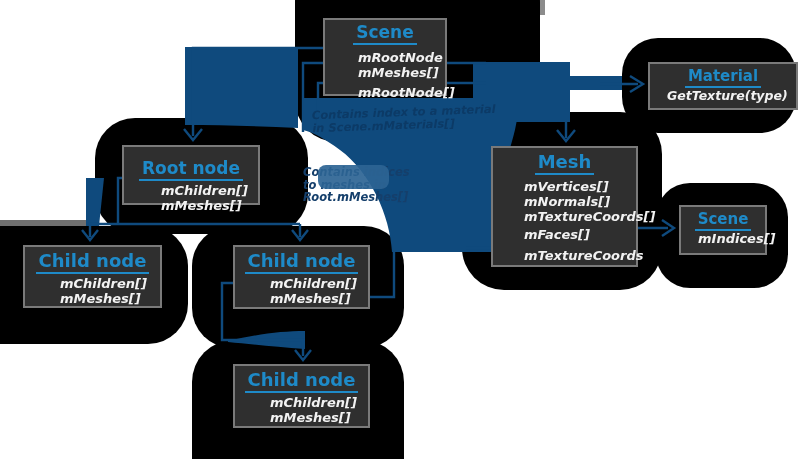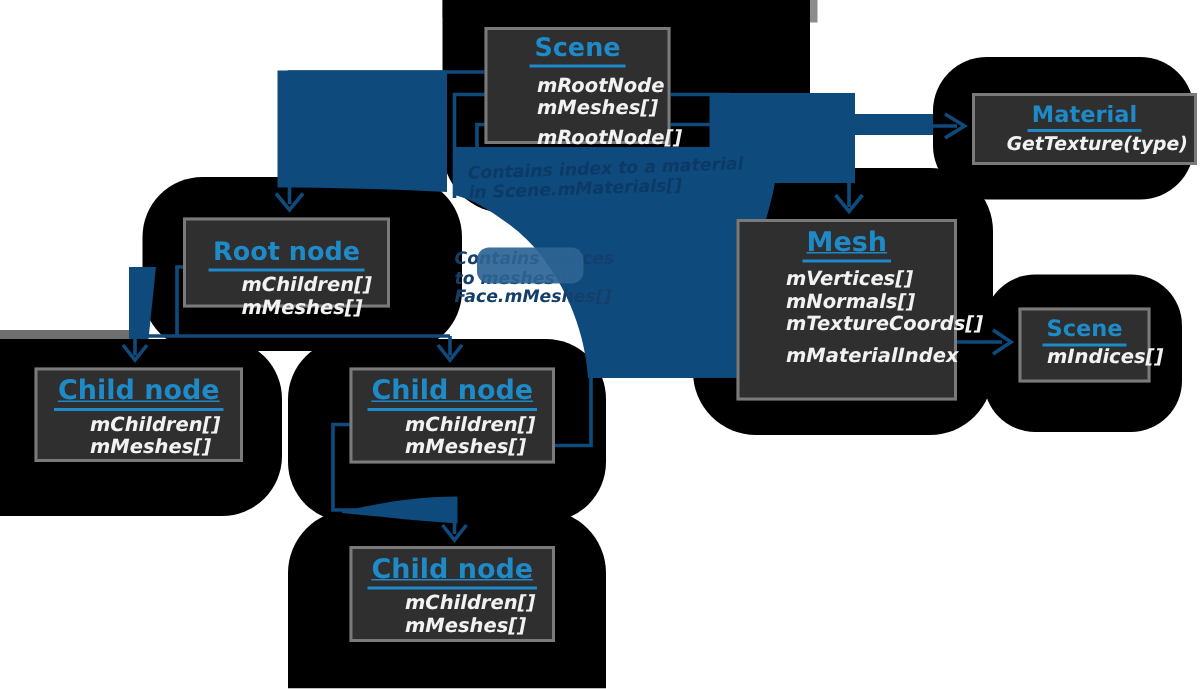--- a/index.html
+++ b/index.html
@@ -8,29 +8,29 @@
     background:#ffffff;font-family:"DejaVu Sans",sans-serif;
   }
   #wires{position:absolute;left:0;top:0;z-index:1;}
   .box{
     position:absolute;z-index:3;box-sizing:border-box;
     background:#2f2f2f;border:2px solid #7a7a7a;color:#f2f2f2;
   }
   .box-title{text-align:center;font-weight:bold;color:#1e8ac8;line-height:1.15;}
   .box-title .u{border-bottom:2px solid #1e8ac8;padding:0 3px 1px;text-align:center;}
   .t17{font-size:17px;margin-top:3px;margin-bottom:7px;}
-  .t18{font-size:18px;margin-top:4px;margin-bottom:8px;text-decoration:underline;}
+  .t18{font-size:18px;margin-top:4px;margin-bottom:8px;}
   .t15{font-size:15px;margin-top:4px;margin-bottom:3px;}
   .member{
     font-style:italic;font-weight:bold;font-size:13px;line-height:15px;
     white-space:nowrap;
     margin-left:17px;
   }
   .pad16{padding-left:16px;} .pad14{padding-left:14px;} .pad20{padding-left:20px;} .pad18{padding-left:18px;}
-  .ctr{text-align:center;}
+  .ctr{text-align:left;}
   .note{
     position:absolute;z-index:4;font-weight:bold;font-style:italic;
     color:#0c3a66;font-size:11.5px;line-height:12.5px;white-space:nowrap;
   }
   #note1{left:312px;top:106px;transform:rotate(-2deg);}
   #note2{left:303px;top:166px;color:#153f6b;}
   #note2-overlay{
     position:absolute;z-index:5;left:318px;top:165px;width:71px;height:24px;
     background:#2d6494;border-radius:8px;opacity:.92;
   }
@@ -114,21 +114,22 @@
     <div class="box-title t17" style="margin-bottom:4px;margin-top:12px;"><span class="u">Root node</span></div>
     <div class="member pad20">mChildren[]</div>
     <div class="member pad20">mMeshes[]</div>
   </div>
 
   <div class="box" style="left:491px;top:146px;width:147px;height:121px;">
     <div class="box-title t18" style="margin-bottom:6px;"><span class="u">Mesh</span></div>
     <div class="member pad14">mVertices[]</div>
     <div class="member pad14">mNormals[]</div>
     <div class="member pad14">mTextureCoords[]</div>
-    <div class="member pad14" style="margin-top:6px;">mMaterialIndex</div>
+    <div class="member pad14" style="margin-top:3px;">mFaces[]</div>
+    <div class="member pad14" style="margin-top:6px;">mTextureCoords</div>
   </div>
 
   <div class="box" style="left:679px;top:205px;width:88px;height:50px;">
     <div class="box-title t15"><span class="u">Scene</span></div>
     <div class="member ctr">mIndices[]</div>
   </div>
 
   <div class="box" style="left:23px;top:245px;width:139px;height:63px;">
     <div class="box-title t18" style="margin-bottom:4px;"><span class="u">Child node</span></div>
     <div class="member pad18">mChildren[]</div>
@@ -148,17 +149,17 @@
   </div>
 
   <div id="note1" class="note">
     <div>Contains index to a material</div>
     <div>in Scene.mMaterials[]</div>
   </div>
 
   <div id="note2" class="note">
     <div>Contains indices</div>
     <div>to meshes in</div>
-    <div>Face.mMeshes[]</div>
+    <div>Root.mMeshes[]</div>
   </div>
   <div id="note2-overlay"></div>
 
 </div>
 
 </body></html>

